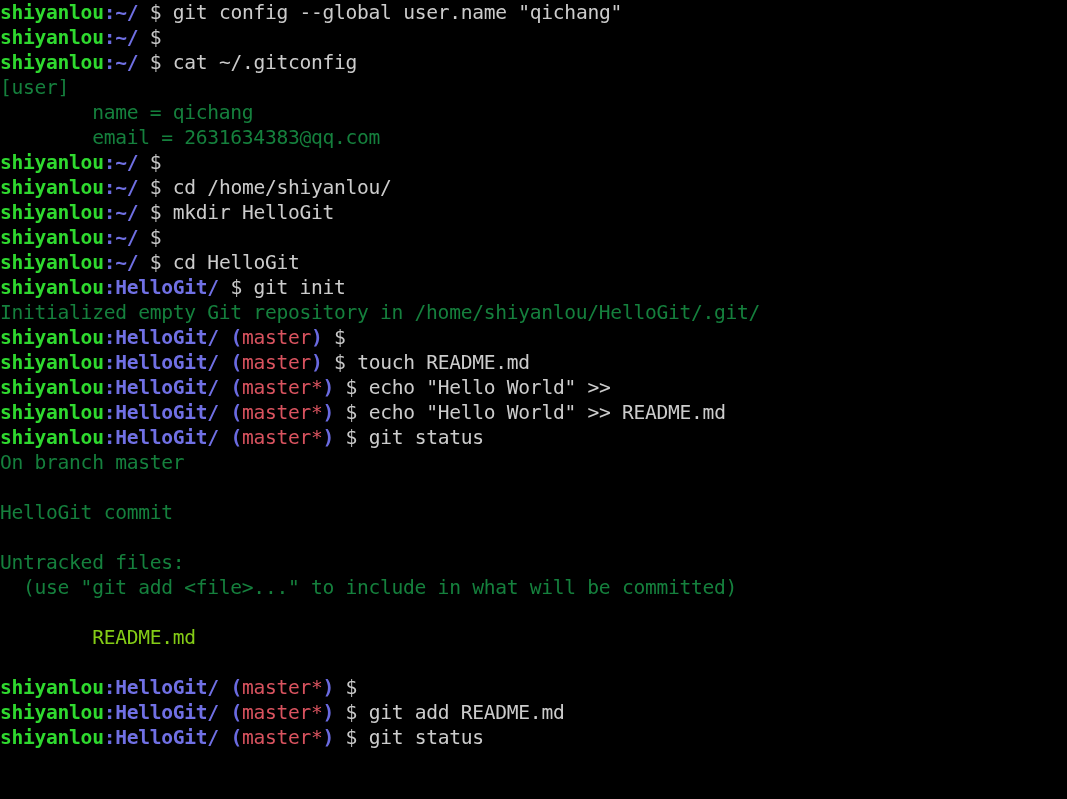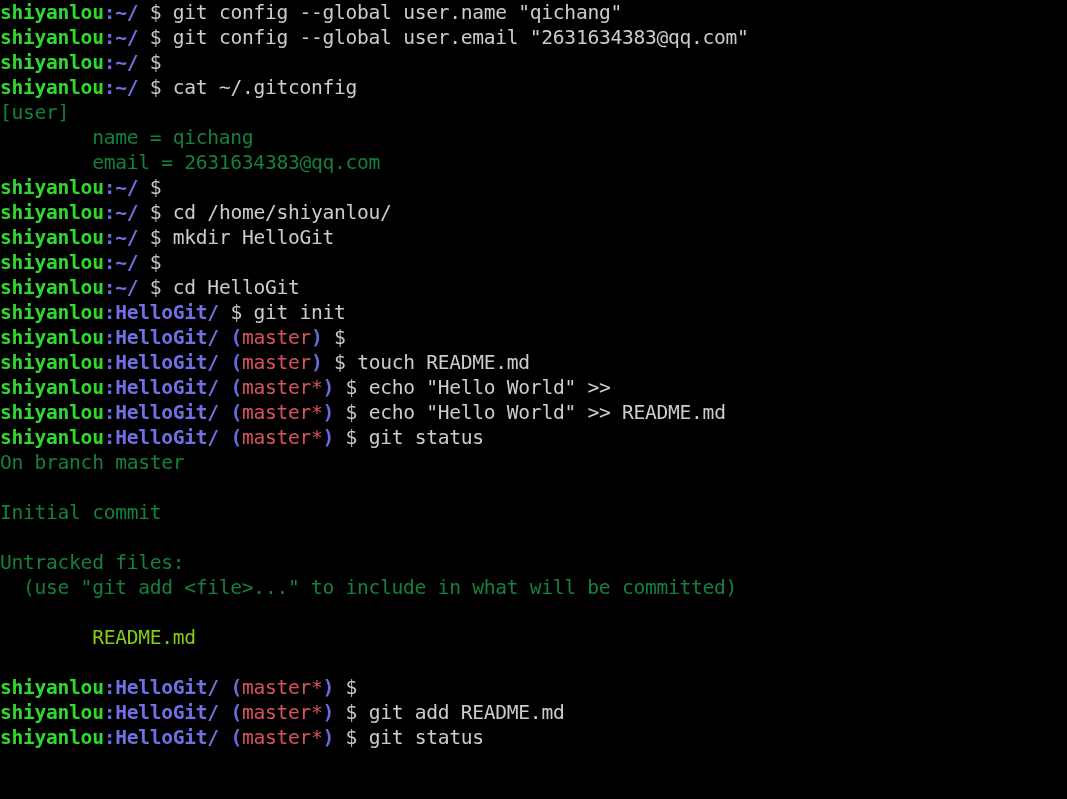--- a/index.html
+++ b/index.html
@@ -43,40 +43,40 @@
   .c-cmd    { color: #cccccc; font-weight: 400; }
   .c-out    { color: #15803d; font-weight: 400; }
   .c-file   { color: #84cc16; font-weight: 400; }
 </style>
 </head>
 <body>
 
 <div id="terminal">
   <div id="terminal-output">
       <div class="line"><span class="seg c-host">shiyanlou</span><span class="seg c-colon">:</span><span class="seg c-path">~/</span><span class="seg c-prompt"> </span><span class="seg c-prompt">$</span><span class="seg c-cmd"> git config --global user.name "qichang"</span></div>
-      <div class="line"><span class="seg c-host">shiyanlou</span><span class="seg c-colon">:</span><span class="seg c-path">~/</span><span class="seg c-prompt"> </span><span class="seg c-prompt">$</span><span class="seg c-cmd"> git config --global user.email "2631634383@qq.com"</span></div>
       <div class="line"><span class="seg c-host">shiyanlou</span><span class="seg c-colon">:</span><span class="seg c-path">~/</span><span class="seg c-prompt"> </span><span class="seg c-prompt">$</span></div>
       <div class="line"><span class="seg c-host">shiyanlou</span><span class="seg c-colon">:</span><span class="seg c-path">~/</span><span class="seg c-prompt"> </span><span class="seg c-prompt">$</span><span class="seg c-cmd"> cat ~/.gitconfig</span></div>
       <div class="line"><span class="seg c-out">[user]</span></div>
       <div class="line"><span class="seg c-out">        name = qichang</span></div>
       <div class="line"><span class="seg c-out">        email = 2631634383@qq.com</span></div>
       <div class="line"><span class="seg c-host">shiyanlou</span><span class="seg c-colon">:</span><span class="seg c-path">~/</span><span class="seg c-prompt"> </span><span class="seg c-prompt">$</span></div>
       <div class="line"><span class="seg c-host">shiyanlou</span><span class="seg c-colon">:</span><span class="seg c-path">~/</span><span class="seg c-prompt"> </span><span class="seg c-prompt">$</span><span class="seg c-cmd"> cd /home/shiyanlou/</span></div>
       <div class="line"><span class="seg c-host">shiyanlou</span><span class="seg c-colon">:</span><span class="seg c-path">~/</span><span class="seg c-prompt"> </span><span class="seg c-prompt">$</span><span class="seg c-cmd"> mkdir HelloGit</span></div>
       <div class="line"><span class="seg c-host">shiyanlou</span><span class="seg c-colon">:</span><span class="seg c-path">~/</span><span class="seg c-prompt"> </span><span class="seg c-prompt">$</span></div>
       <div class="line"><span class="seg c-host">shiyanlou</span><span class="seg c-colon">:</span><span class="seg c-path">~/</span><span class="seg c-prompt"> </span><span class="seg c-prompt">$</span><span class="seg c-cmd"> cd HelloGit</span></div>
       <div class="line"><span class="seg c-host">shiyanlou</span><span class="seg c-colon">:</span><span class="seg c-path">HelloGit/</span><span class="seg c-prompt"> </span><span class="seg c-prompt">$</span><span class="seg c-cmd"> git init</span></div>
+      <div class="line"><span class="seg c-out">Initialized empty Git repository in /home/shiyanlou/HelloGit/.git/</span></div>
       <div class="line"><span class="seg c-host">shiyanlou</span><span class="seg c-colon">:</span><span class="seg c-path">HelloGit/</span><span class="seg c-prompt"> </span><span class="seg c-paren">(</span><span class="seg c-branch">master</span><span class="seg c-paren">)</span><span class="seg c-prompt"> </span><span class="seg c-prompt">$</span></div>
       <div class="line"><span class="seg c-host">shiyanlou</span><span class="seg c-colon">:</span><span class="seg c-path">HelloGit/</span><span class="seg c-prompt"> </span><span class="seg c-paren">(</span><span class="seg c-branch">master</span><span class="seg c-paren">)</span><span class="seg c-prompt"> </span><span class="seg c-prompt">$</span><span class="seg c-cmd"> touch README.md</span></div>
       <div class="line"><span class="seg c-host">shiyanlou</span><span class="seg c-colon">:</span><span class="seg c-path">HelloGit/</span><span class="seg c-prompt"> </span><span class="seg c-paren">(</span><span class="seg c-branch">master*</span><span class="seg c-paren">)</span><span class="seg c-prompt"> </span><span class="seg c-prompt">$</span><span class="seg c-cmd"> echo "Hello World" &gt;&gt;</span></div>
       <div class="line"><span class="seg c-host">shiyanlou</span><span class="seg c-colon">:</span><span class="seg c-path">HelloGit/</span><span class="seg c-prompt"> </span><span class="seg c-paren">(</span><span class="seg c-branch">master*</span><span class="seg c-paren">)</span><span class="seg c-prompt"> </span><span class="seg c-prompt">$</span><span class="seg c-cmd"> echo "Hello World" &gt;&gt; README.md</span></div>
       <div class="line"><span class="seg c-host">shiyanlou</span><span class="seg c-colon">:</span><span class="seg c-path">HelloGit/</span><span class="seg c-prompt"> </span><span class="seg c-paren">(</span><span class="seg c-branch">master*</span><span class="seg c-paren">)</span><span class="seg c-prompt"> </span><span class="seg c-prompt">$</span><span class="seg c-cmd"> git status</span></div>
       <div class="line"><span class="seg c-out">On branch master</span></div>
       <div class="line"><span class="seg c-out">&nbsp;</span></div>
-      <div class="line"><span class="seg c-out">Initial commit</span></div>
+      <div class="line"><span class="seg c-out">HelloGit commit</span></div>
       <div class="line"><span class="seg c-out">&nbsp;</span></div>
       <div class="line"><span class="seg c-out">Untracked files:</span></div>
       <div class="line"><span class="seg c-out">  (use "git add &lt;file&gt;..." to include in what will be committed)</span></div>
       <div class="line"><span class="seg c-out">&nbsp;</span></div>
       <div class="line"><span class="seg c-file">        README.md</span></div>
       <div class="line"><span class="seg c-out">&nbsp;</span></div>
       <div class="line"><span class="seg c-host">shiyanlou</span><span class="seg c-colon">:</span><span class="seg c-path">HelloGit/</span><span class="seg c-prompt"> </span><span class="seg c-paren">(</span><span class="seg c-branch">master*</span><span class="seg c-paren">)</span><span class="seg c-prompt"> </span><span class="seg c-prompt">$</span></div>
       <div class="line"><span class="seg c-host">shiyanlou</span><span class="seg c-colon">:</span><span class="seg c-path">HelloGit/</span><span class="seg c-prompt"> </span><span class="seg c-paren">(</span><span class="seg c-branch">master*</span><span class="seg c-paren">)</span><span class="seg c-prompt"> </span><span class="seg c-prompt">$</span><span class="seg c-cmd"> git add README.md</span></div>
       <div class="line"><span class="seg c-host">shiyanlou</span><span class="seg c-colon">:</span><span class="seg c-path">HelloGit/</span><span class="seg c-prompt"> </span><span class="seg c-paren">(</span><span class="seg c-branch">master*</span><span class="seg c-paren">)</span><span class="seg c-prompt"> </span><span class="seg c-prompt">$</span><span class="seg c-cmd"> git status</span></div>
     </div>

